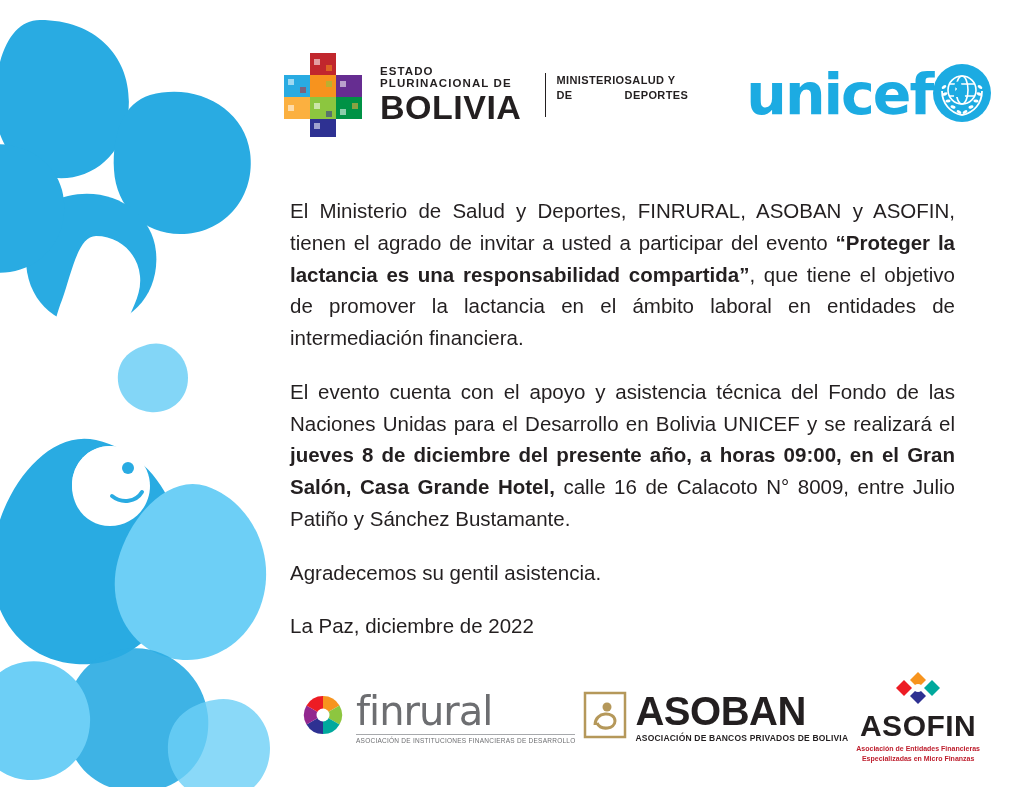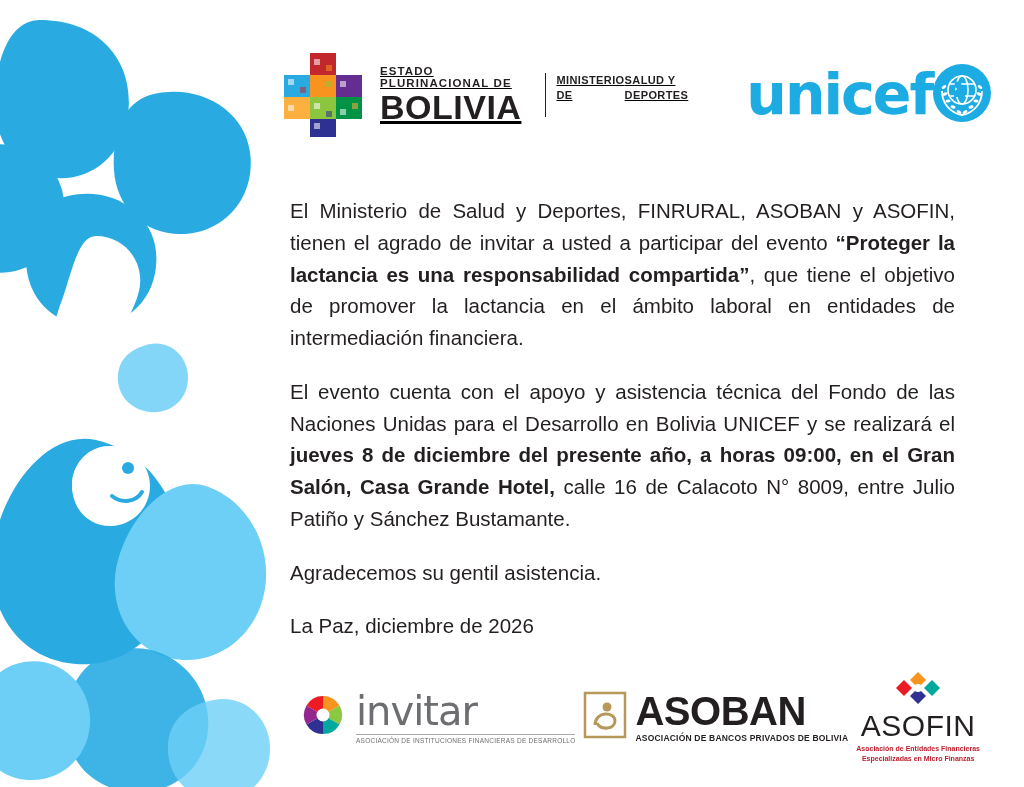--- a/index.html
+++ b/index.html
@@ -41,21 +41,20 @@
     width: 700px;
     height: 100px;
     display: flex;
     align-items: center;
   }
 
   .bolivia-logo {
     display: flex;
     align-items: center;
     gap: 12px;
-    text-decoration: underline;
   }
   .bolivia-wiphala {
     width: 88px;
     height: 88px;
     position: relative;
   }
   .bolivia-text {
     display: flex;
     flex-direction: column;
     justify-content: center;
@@ -183,21 +182,21 @@
     margin-top: 2px;
   }
 
   .asofin {
     display: flex;
     flex-direction: column;
     align-items: center;
   }
   .asofin-word {
     font-size: 30px;
-    font-weight: normal;
+    font-weight: bold;
     color: #231f20;
     line-height: 1;
     letter-spacing: 0.5px;
     margin-top: 2px;
   }
   .asofin-sub {
     font-size: 7px;
     color: #be1e2d;
     line-height: 1.35;
     text-align: center;
@@ -322,41 +321,41 @@
           </g>
         </svg>
       </div>
     </div>
   </div>
 
   <div class="body-text">
     <p><span>El Ministerio de Salud y Deportes, FINRURAL, ASOBAN y ASOFIN, tienen el agrado de invitar a usted a participar del evento </span><b>“Proteger la lactancia es una responsabilidad compartida”</b><span>, que tiene el objetivo de promover la lactancia en el ámbito laboral en entidades de intermediación financiera.</span></p>
     <p><span>El evento cuenta con el apoyo y asistencia técnica del Fondo de las Naciones Unidas para el Desarrollo en Bolivia UNICEF y se realizará el </span><b>jueves 8 de diciembre del presente año, a horas 09:00, en el Gran Salón, Casa Grande Hotel,</b><span> calle 16 de Calacoto N° 8009, entre Julio Patiño y Sánchez Bustamante.</span></p>
     <p>Agradecemos su gentil asistencia.</p>
-    <p>La Paz, diciembre de 2026</p>
+    <p>La Paz, diciembre de 2022</p>
   </div>
 
   <div class="footer">
 
     <div class="finrural">
       <div>
         <svg width="46" height="46" viewBox="0 0 46 46" xmlns="http://www.w3.org/2000/svg">
           <g>
             <path d="M23 4 a19 19 0 0 1 16.5 9.5 L23 23 Z" fill="#f7941e"></path>
             <path d="M39.5 13.5 a19 19 0 0 1 0 19 L23 23 Z" fill="#8dc63f"></path>
             <path d="M39.5 32.5 a19 19 0 0 1 -16.5 9.5 L23 23 Z" fill="#00a99d"></path>
             <path d="M23 42 a19 19 0 0 1 -16.5 -9.5 L23 23 Z" fill="#2e3192"></path>
             <path d="M6.5 32.5 a19 19 0 0 1 0 -19 L23 23 Z" fill="#92278f"></path>
             <path d="M6.5 13.5 a19 19 0 0 1 16.5 -9.5 L23 23 Z" fill="#ed1c24"></path>
             <circle cx="23" cy="23" r="6.5" fill="#ffffff"></circle>
           </g>
         </svg>
       </div>
       <div class="finrural-text">
-        <div class="finrural-word">invitar</div>
+        <div class="finrural-word">finrural</div>
         <div class="finrural-sub">ASOCIACIÓN DE INSTITUCIONES FINANCIERAS DE DESARROLLO</div>
       </div>
     </div>
 
     <div class="asoban">
       <div>
         <svg width="44" height="48" viewBox="0 0 44 48" xmlns="http://www.w3.org/2000/svg">
           <rect x="2" y="2" width="40" height="44" fill="none" stroke="#b5985a" stroke-width="2.5"></rect>
           <path d="M12 34 C12 20 32 20 32 30 C32 38 18 40 14 32" fill="none" stroke="#b5985a" stroke-width="3"></path>
           <circle cx="24" cy="16" r="4.5" fill="#b5985a"></circle>

